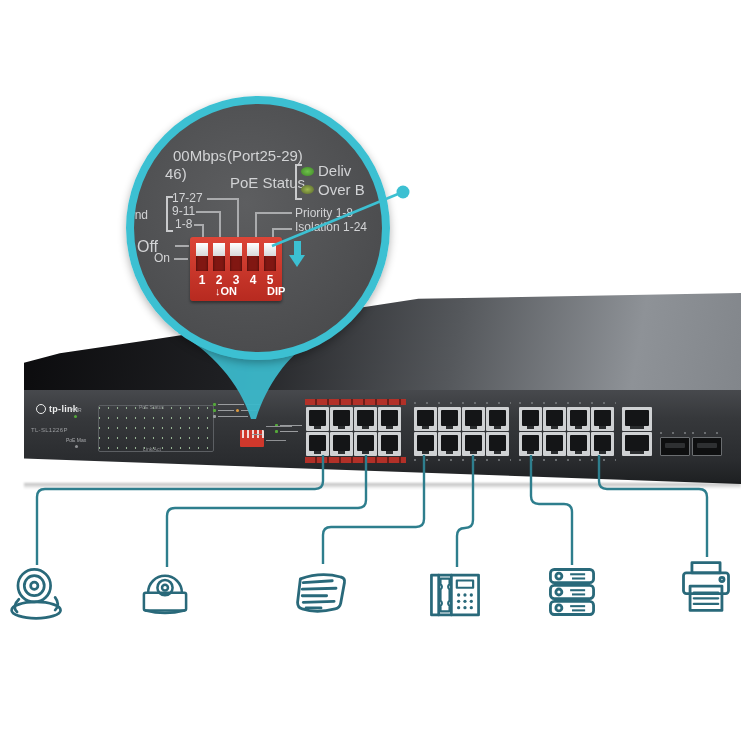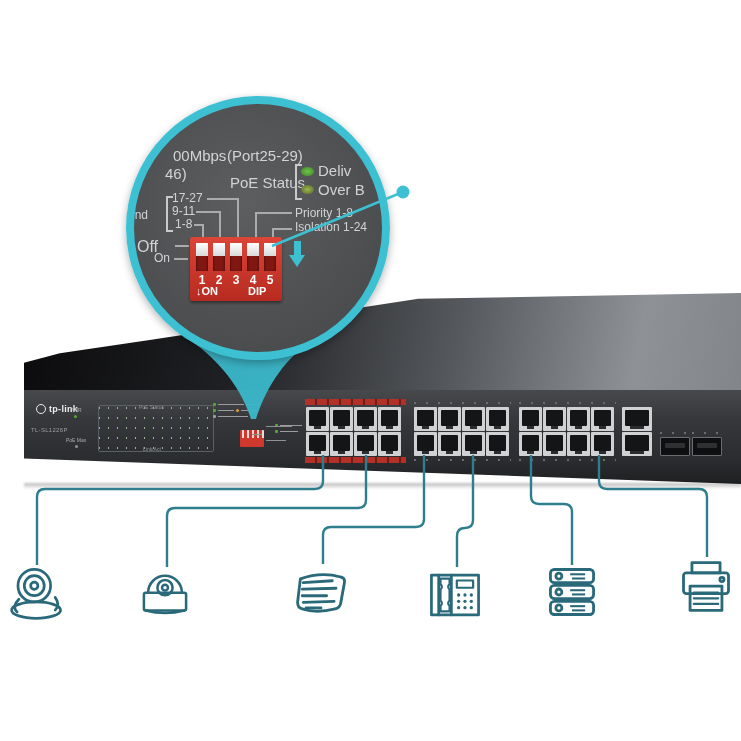--- a/index.html
+++ b/index.html
@@ -50,21 +50,21 @@
     box-shadow:0 3px 8px rgba(0,0,0,.3);}
   #circle .t{position:absolute;color:#d2d3d5;font-size:15px;white-space:nowrap;}
   .brk{border-left:2px solid #c9cacc;border-top:2px solid #c9cacc;border-bottom:2px solid #c9cacc;width:5px;}
   .led-oval{width:13px;height:9px;border-radius:50%;}
   .cline{background:#aaabad;}
   #dipblock{left:56px;top:133px;width:92px;height:64px;background:linear-gradient(180deg,#dc4537,#b72a20);border-radius:3px;
     box-shadow:0 2px 3px rgba(0,0,0,.4);}
   .dip-slot{position:absolute;top:6px;width:12px;height:28px;background:#811712;box-shadow:inset 0 1px 3px rgba(0,0,0,.6);}
   .dip-handle{position:absolute;left:0;top:0;width:12px;height:13px;background:linear-gradient(180deg,#ffffff,#d8d9da);}
   .dipnum{position:absolute;top:36px;width:12px;text-align:center;color:#fff;font-weight:bold;font-size:12px;}
-  .diptxt{position:absolute;top:48px;color:#fff;font-weight:bold;font-size:11px;}
+  .diptxt{position:absolute;top:48px;color:#fff;font-weight:bold;font-size:11px;margin-left:19px;}
   #dn-arrow-stem{left:160px;top:137px;width:7px;height:15px;background:#3cc0d2;}
   #dn-arrow-head{left:155px;top:151px;width:0;height:0;border-left:8.5px solid transparent;border-right:8.5px solid transparent;border-top:12px solid #3cc0d2;}
 
   .device-svg{stroke:#29697a;fill:none;stroke-width:3;stroke-linecap:round;stroke-linejoin:round;}
 </style>
 </head>
 <body>
 
 <div id="stage">
 

